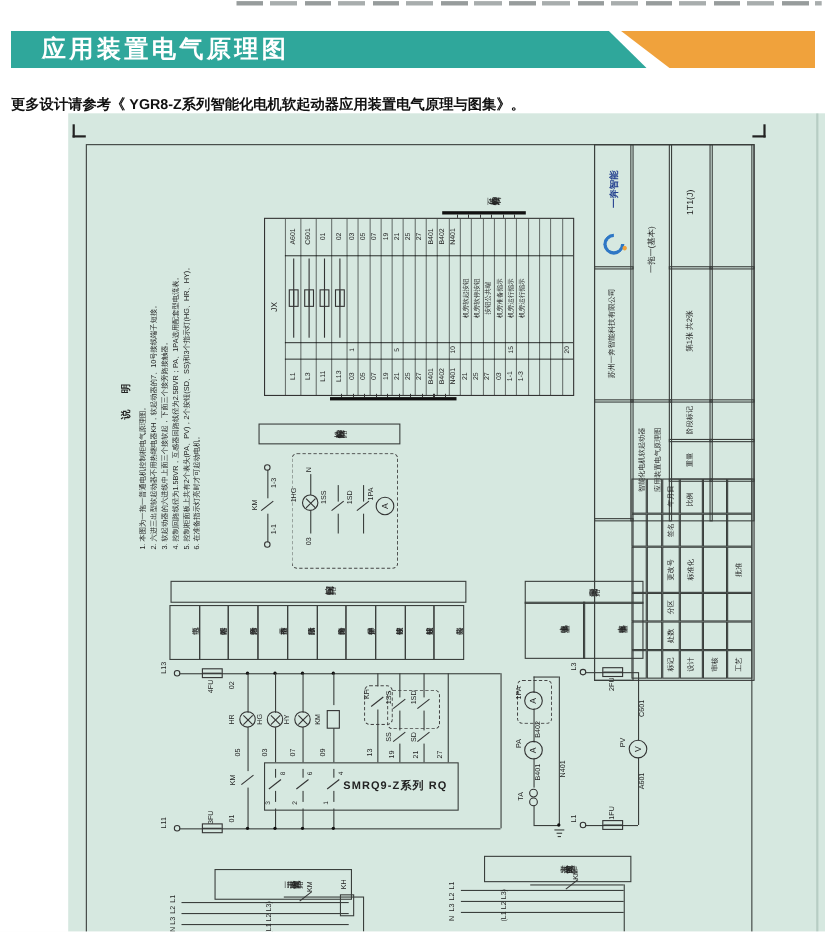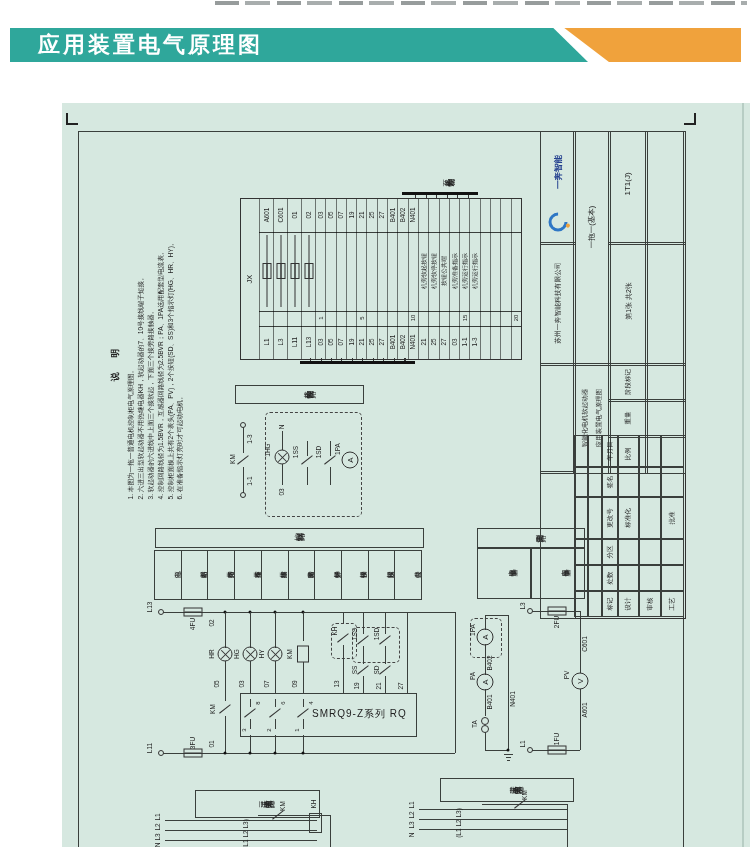--- a/index.html
+++ b/index.html
@@ -78,20 +78,21 @@
 
 <div class="page">
 
   <div class="topstrip"></div>
 
   <div class="banner-teal" style="background:#2fa79b;">
     <span class="banner-title">应用装置电气原理图</span>
   </div>
   <div class="banner-orange" style="background:#f0a23c;"></div>
 
+  <p class="intro">更多设计请参考《 YGR8-Z系列智能化电机软起动器应用装置电气原理与图集》。</p>
 
   <div class="sheet">
     <div class="frame"></div>
     <div class="cm" style="left:4px;top:20px;width:12px;height:2px;"></div>
     <div class="cm" style="left:4px;top:10px;width:2px;height:12px;"></div>
     <div class="cm" style="left:622px;top:20px;width:12px;height:2px;"></div>
     <div class="cm" style="left:632px;top:10px;width:2px;height:12px;"></div>
     <div class="edge"></div>
 
     <div class="notes">
@@ -390,21 +391,21 @@
     <div class="vl" style="left:323px;top:543px;height:18px;"></div>
     <div class="sl" style="left:323px;top:567px;"></div>
     <span class="r" style="left:315px;top:567px;">SD</span>
     <div class="vl" style="left:323px;top:573px;height:17px;"></div>
     <span class="r" style="left:317px;top:583px;">21</span>
 
     <div class="vl" style="left:345px;top:509px;height:81px;"></div>
     <span class="r" style="left:339px;top:583px;">27</span>
 
     <div class="hbox" style="left:178px;top:590px;width:175px;height:42px;border-width:1.6px;"></div>
-    <span class="abs" style="left:250px;top:604px;font-size:10px;font-weight:normal;letter-spacing:1px;">SMRQ9-Z系列  RQ</span>
+    <span class="abs" style="left:250px;top:604px;font-size:10px;font-weight:bold;letter-spacing:1px;">SMRQ9-Z系列  RQ</span>
     <div class="vl" style="left:188px;top:596px;height:8px;"></div>
     <div class="sl" style="left:188px;top:610px;"></div>
     <div class="vl" style="left:188px;top:616px;height:10px;"></div>
     <span class="r" style="left:196px;top:600px;font-size:6px;">8</span>
     <span class="r" style="left:182px;top:627px;font-size:6px;">3</span>
     <div class="vl" style="left:213px;top:596px;height:8px;"></div>
     <div class="sl" style="left:213px;top:610px;"></div>
     <div class="vl" style="left:213px;top:616px;height:10px;"></div>
     <span class="r" style="left:221px;top:600px;font-size:6px;">6</span>
     <span class="r" style="left:207px;top:627px;font-size:6px;">2</span>

